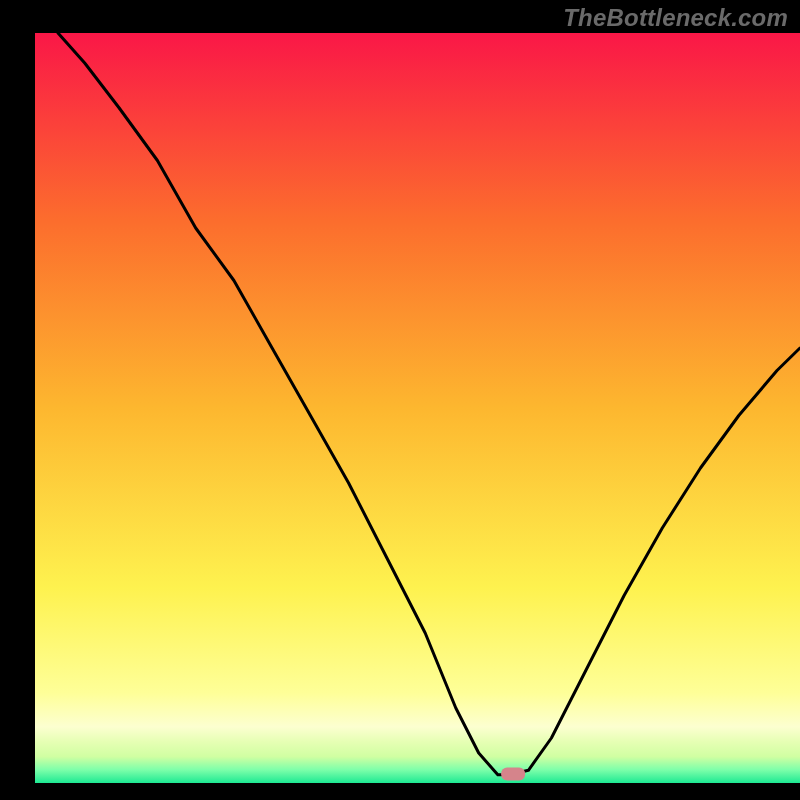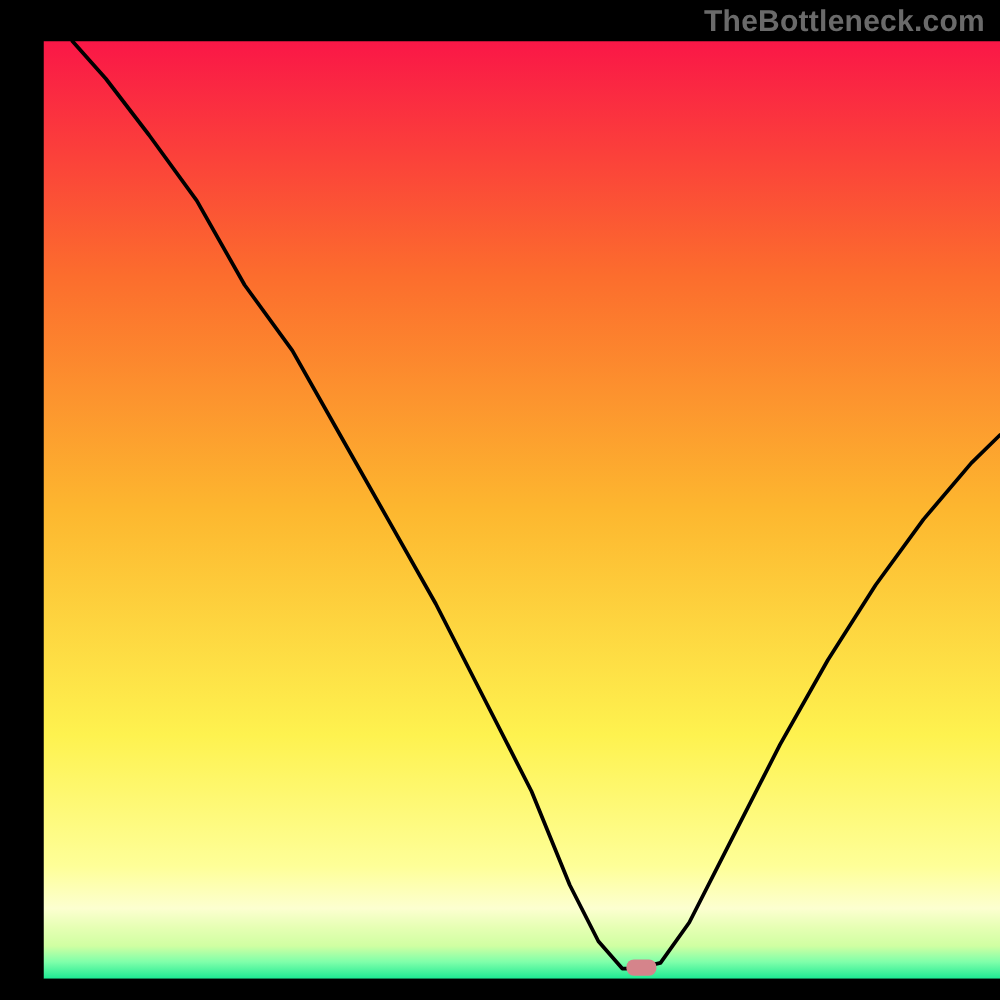--- a/index.html
+++ b/index.html
@@ -8,20 +8,21 @@
     width: 800px;
     height: 800px;
     background: #000;
     overflow: hidden;
   }
   .chart-container {
     position: relative;
     width: 800px;
     height: 800px;
     background: #000;
+    font-style: italic;
   }
   .watermark {
     position: absolute;
     top: 4px;
     right: 12px;
     font-family: Arial, Helvetica, sans-serif;
     font-size: 24px;
     font-weight: 600;
     color: #6a6a6a;
     letter-spacing: 0.2px;

